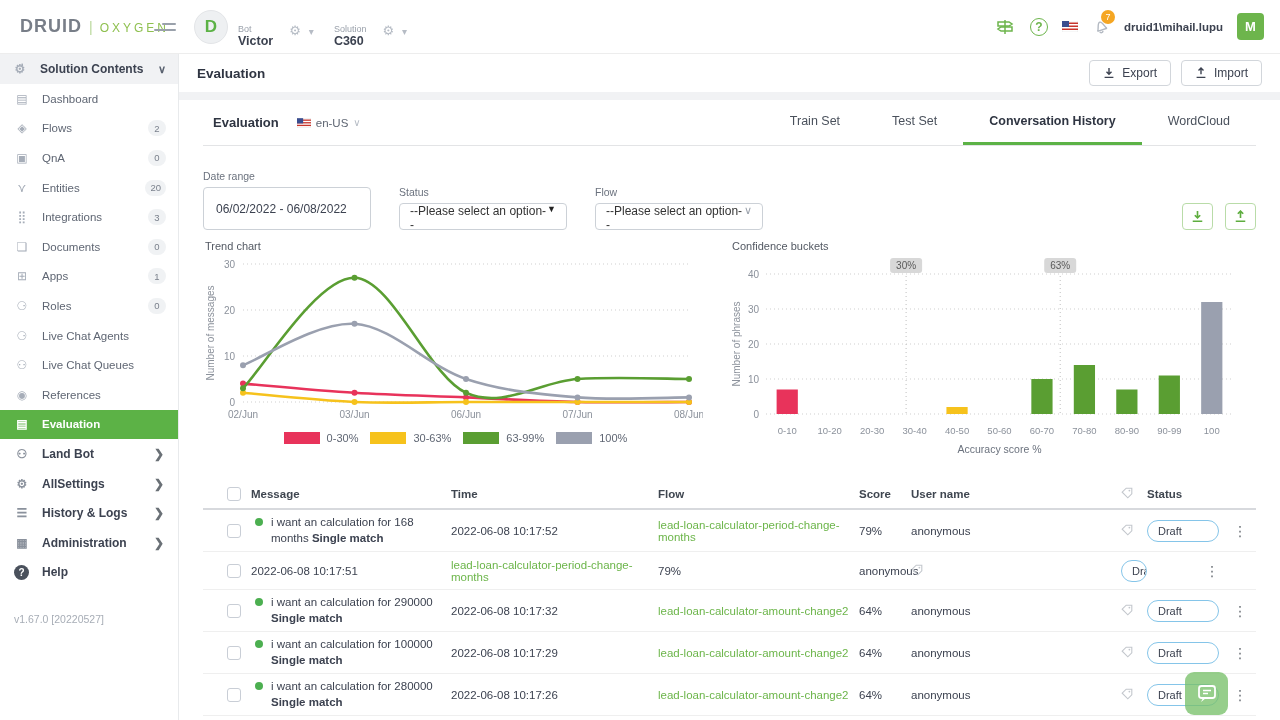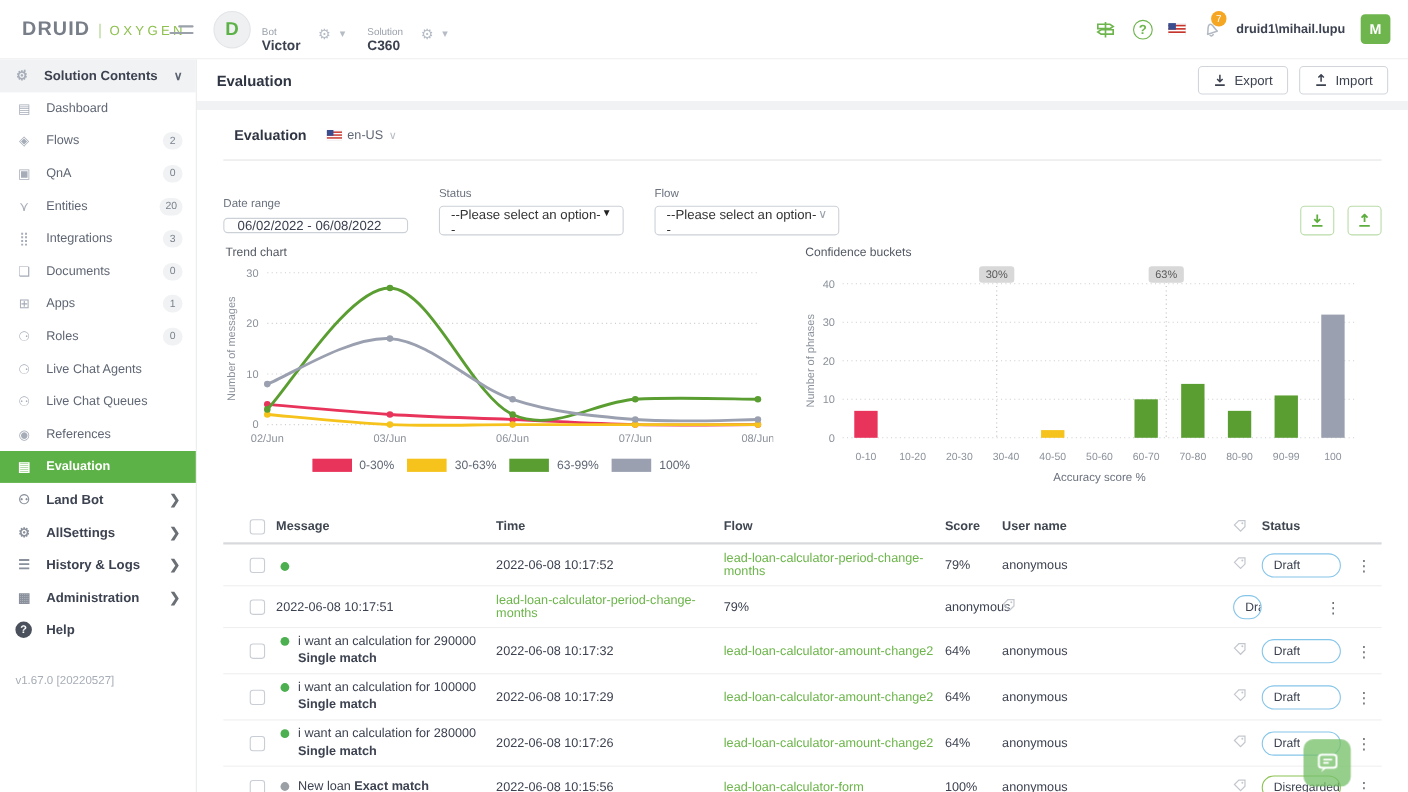--- a/index.html
+++ b/index.html
@@ -81,21 +81,21 @@
   .lang .chev2 { color:#b6bcc5; font-size:10px; }
   .tabs-right { margin-left:auto; display:flex; }
   .tab { display:flex; align-items:center; padding:0 26px; font-size:12.5px; color:#4a515c;
     cursor:pointer; border-bottom:3px solid transparent; }
   .tab.active { font-weight:bold; color:#2f3542; border-bottom-color:#5cb246; }
 
   
   .filters { display:flex; margin-top:24px; align-items:flex-end; }
   .field { margin-right:28px; }
   .field-label { font-size:10.5px; color:#6b727e; margin-bottom:5px; }
-  .text-input { width:168px; height:14px; border:1px solid #ccd1d7; border-radius:4px;
+  .text-input { width:168px; height:43px; border:1px solid #ccd1d7; border-radius:4px;
     font-size:12px; color:#3c4250; padding:0 12px; font-family:"Liberation Sans",sans-serif; }
   .select { width:168px; height:27px; border:1px solid #ccd1d7; border-radius:4px;
     display:flex; align-items:flex-start; padding:0 10px; font-size:12px; color:#333;
     cursor:pointer; background:#fff; }
   .select .sel-chev { margin-left:auto; font-size:9px; color:#222; }
   .select .sel-chev.lite { color:#9aa1ab; font-size:11px; }
   .filters-actions { margin-left:auto; display:flex; gap:12px; }
   .btn-green { width:31px; height:27px; border:1px solid #b9dca8; border-radius:4px;
     background:#fff; color:#5ead3f; display:flex; align-items:center; justify-content:center; cursor:pointer; }
 
@@ -317,20 +317,26 @@
                 <rect width="16" height="11" fill="#fff" stroke="#ddd" stroke-width="0.5"></rect>
               <rect y="1.5" width="16" height="1.5" fill="#c7342c"></rect>
                 <rect y="4.5" width="16" height="1.5" fill="#c7342c"></rect>
               <rect y="7.5" width="16" height="1.5" fill="#c7342c"></rect>
                 <rect width="7" height="6" fill="#3a4d8f"></rect>
               </svg>
             <span>en-US</span>
             <span class="chev2">∨</span>
           </span>
         </div>
+        <div class="tabs-right" id="tabs-right">
+            <div class="tab">Train Set</div>
+            <div class="tab">Test Set</div>
+            <div class="tab active">Conversation History</div>
+            <div class="tab">WordCloud</div>
+          </div>
       </div>
 
       <div class="filters">
         <div class="field">
           <div class="field-label">Date range</div>
           <input class="text-input" value="06/02/2022 - 06/08/2022" style="">
         </div>
         <div class="field">
           <div class="field-label">Status</div>
           <div class="select">
@@ -479,20 +485,21 @@
               </svg>
           </span>
           <span>Status</span>
           <span></span>
         </div>
         <div id="table-body">
             <div class="trow tbody-row">
               <span class="cb"></span>
               <div class="msg-cell">
                 <span class="dot" style="background: rgb(76, 175, 80);"></span>
+                <span class="msg-text">i want an calculation for 168 months  <b>Single match</b></span>
               </div>
               <span>2022-06-08 10:17:52</span>
               <span class="flow-link">lead-loan-calculator-period-change-months</span>
               <span>79%</span>
               <span>anonymous</span>
               <span class="tag-ico"><svg width="12" height="12" viewBox="0 0 12 12">
                   <path d="M1.2 5.2L5.2 1.2H10.8V6.8L6.8 10.8Z" fill="none" stroke="#c3c7cd" stroke-width="1.1"></path>
                   <circle cx="8.4" cy="3.6" r="0.9" fill="#c3c7cd"></circle>
                 </svg></span>
               <span class="status-pill">Draft</span>

